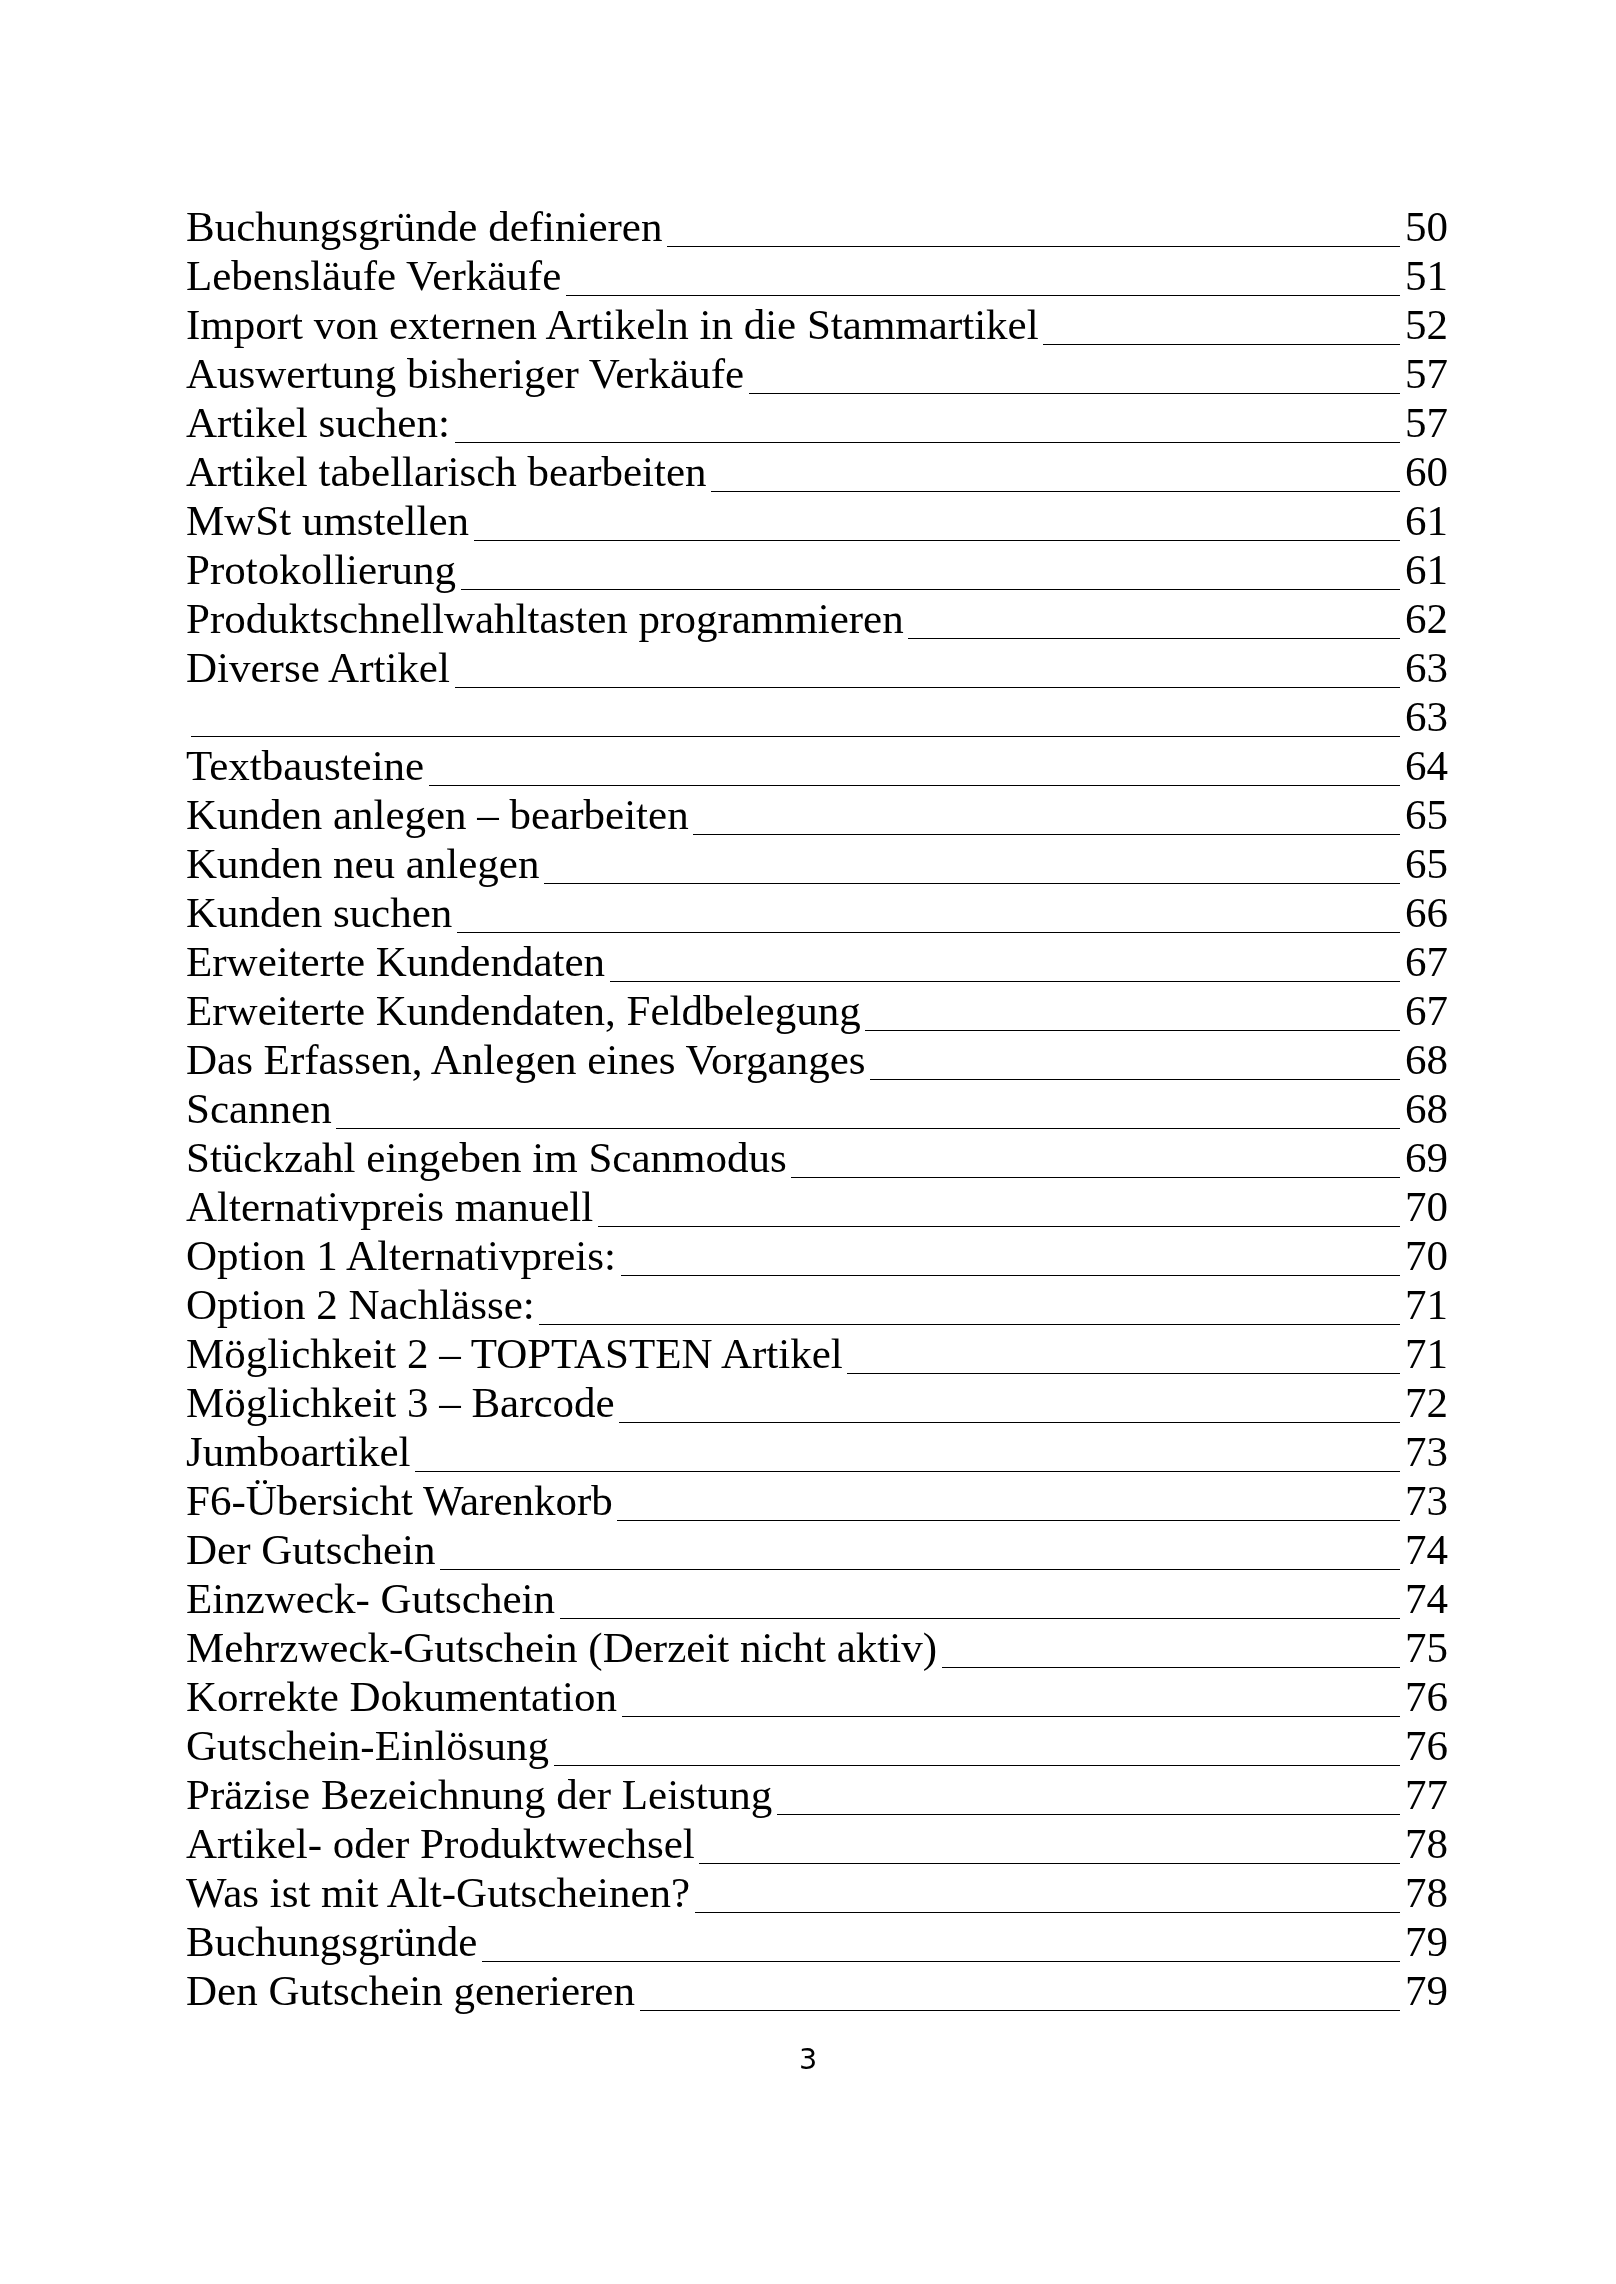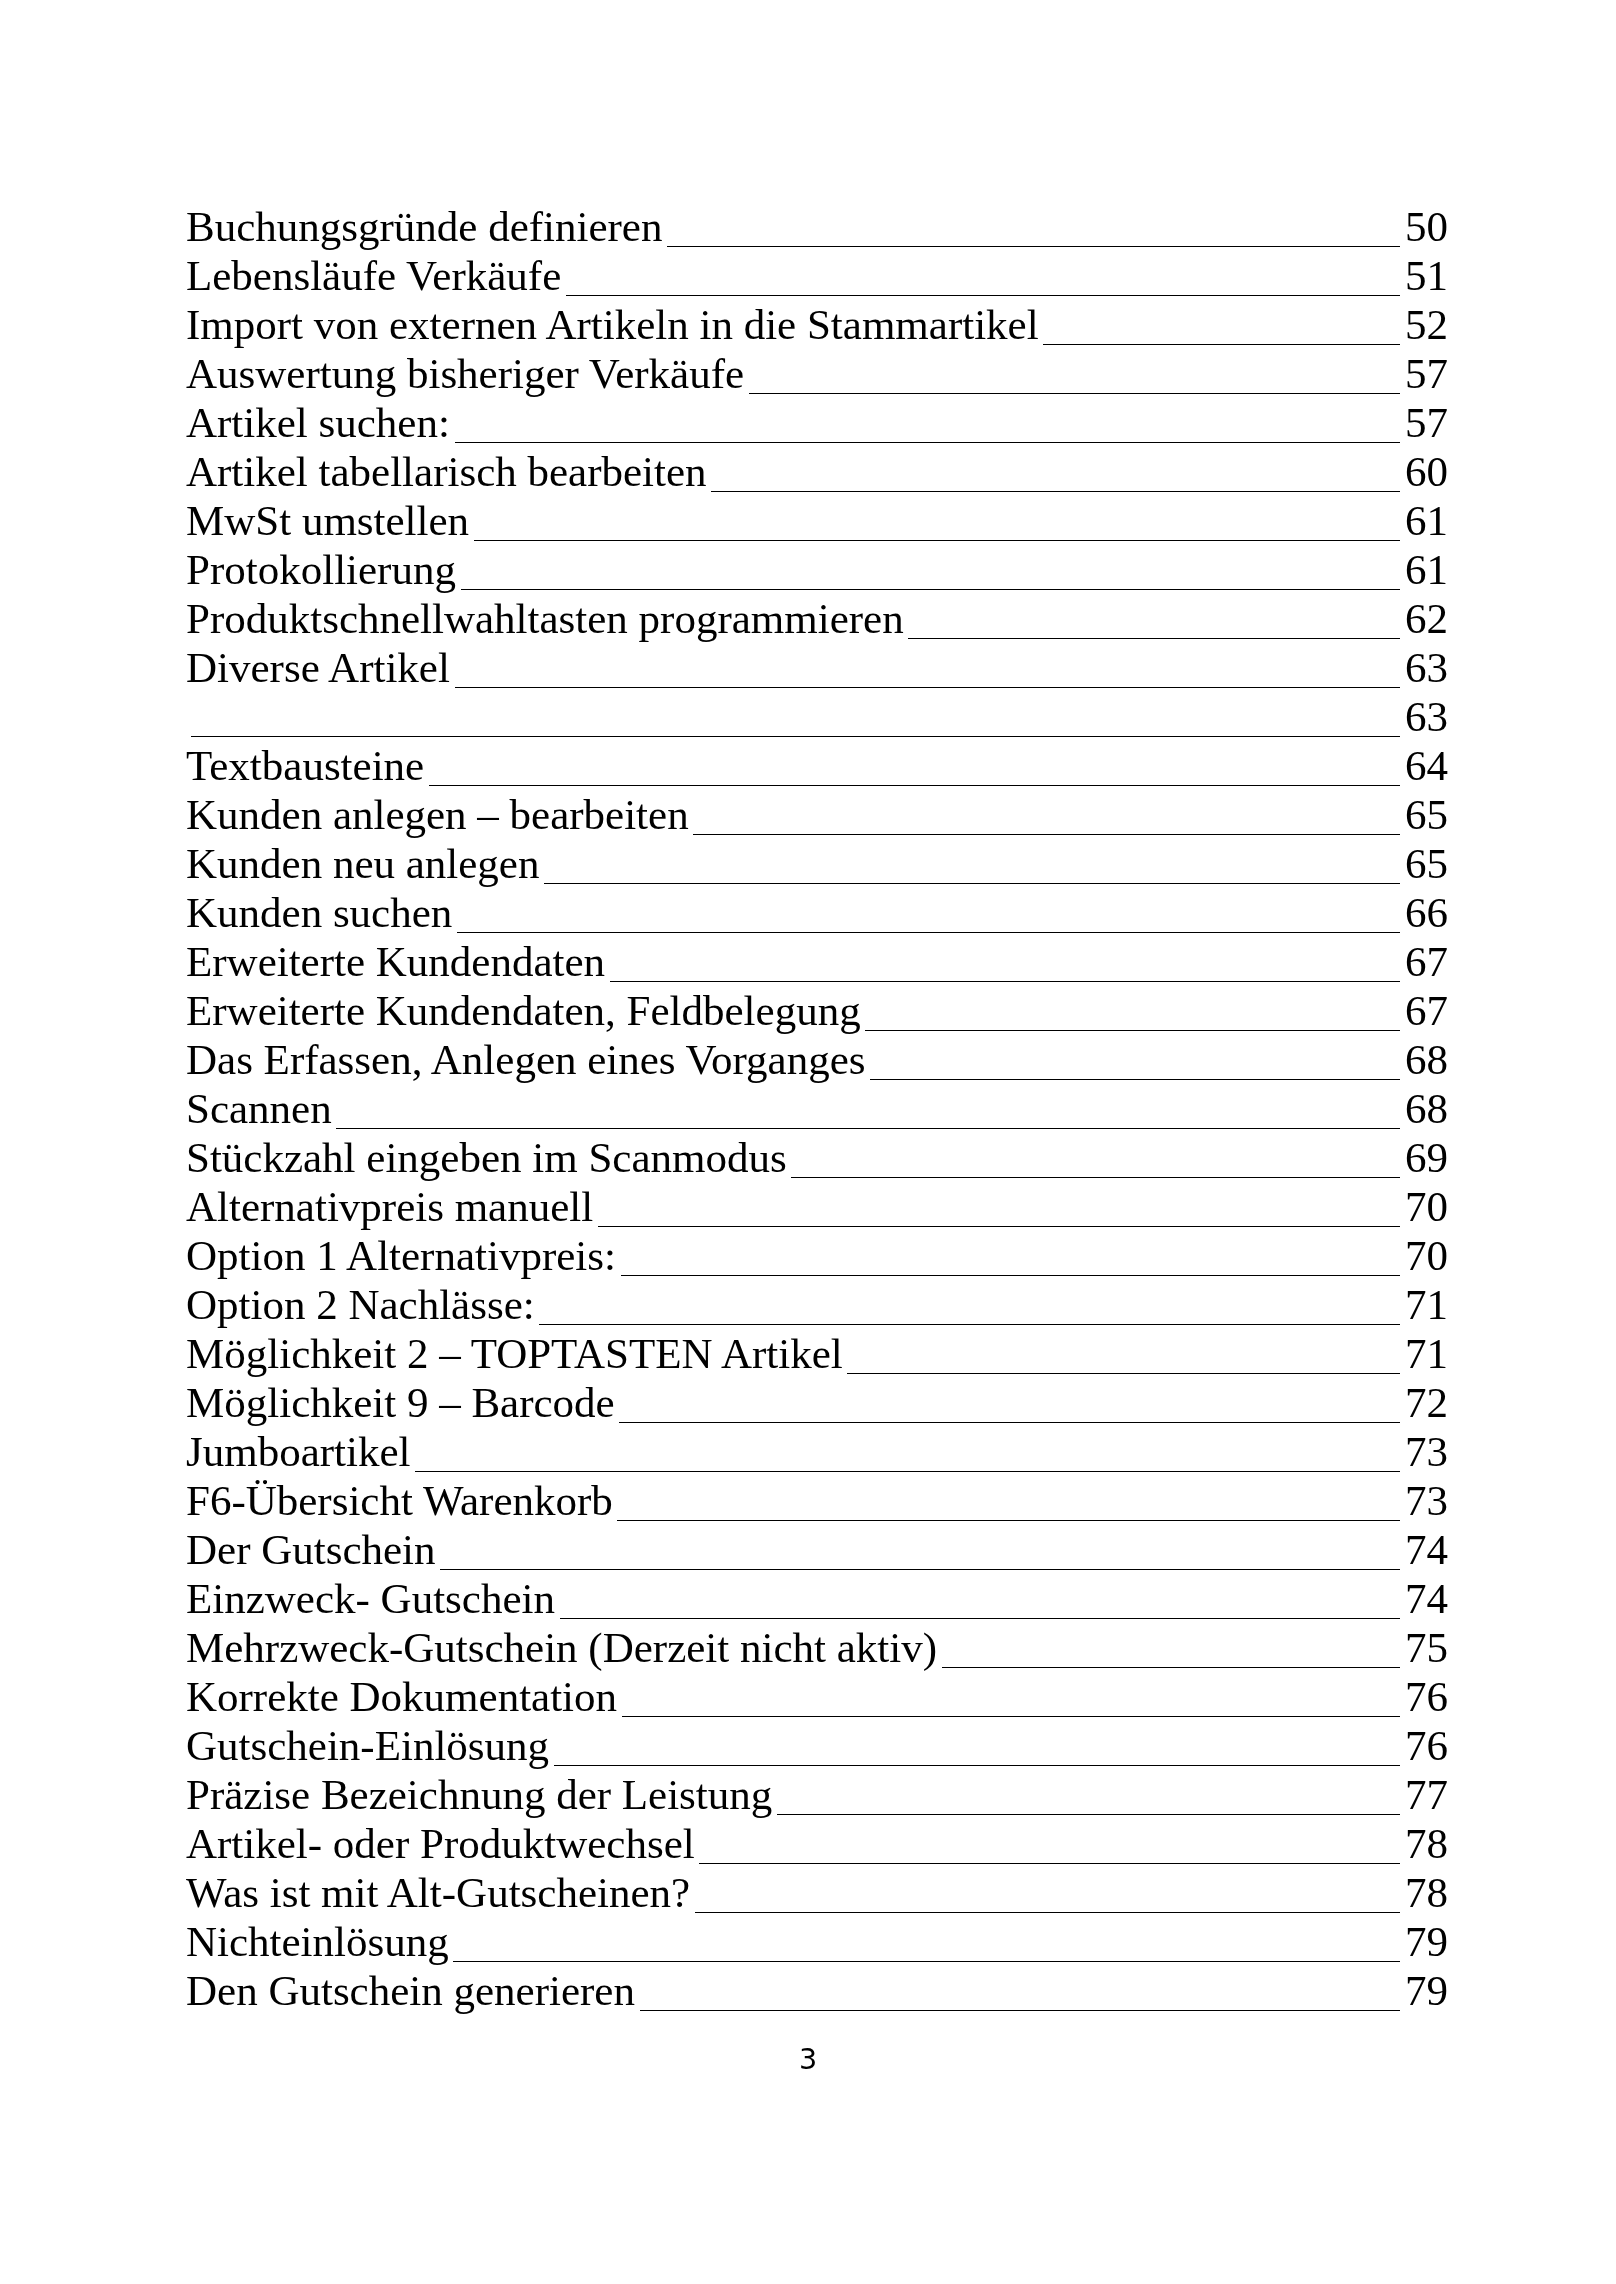--- a/index.html
+++ b/index.html
@@ -176,21 +176,21 @@
       <span class="toc-title">Option 2 Nachlässe:</span>
       <span class="toc-leader"></span>
       <span class="toc-page">71</span>
     </div>
     <div class="toc-row">
       <span class="toc-title">Möglichkeit 2 – TOPTASTEN Artikel</span>
       <span class="toc-leader"></span>
       <span class="toc-page">71</span>
     </div>
     <div class="toc-row">
-      <span class="toc-title">Möglichkeit 9 – Barcode</span>
+      <span class="toc-title">Möglichkeit 3 – Barcode</span>
       <span class="toc-leader"></span>
       <span class="toc-page">72</span>
     </div>
     <div class="toc-row">
       <span class="toc-title">Jumboartikel</span>
       <span class="toc-leader"></span>
       <span class="toc-page">73</span>
     </div>
     <div class="toc-row">
       <span class="toc-title">F6-Übersicht Warenkorb</span>
@@ -231,21 +231,21 @@
       <span class="toc-title">Artikel- oder Produktwechsel</span>
       <span class="toc-leader"></span>
       <span class="toc-page">78</span>
     </div>
     <div class="toc-row">
       <span class="toc-title">Was ist mit Alt-Gutscheinen?</span>
       <span class="toc-leader"></span>
       <span class="toc-page">78</span>
     </div>
     <div class="toc-row">
-      <span class="toc-title">Nichteinlösung</span>
+      <span class="toc-title">Buchungsgründe</span>
       <span class="toc-leader"></span>
       <span class="toc-page">79</span>
     </div>
     <div class="toc-row">
       <span class="toc-title">Den Gutschein generieren</span>
       <span class="toc-leader"></span>
       <span class="toc-page">79</span>
     </div>
   </div>
 

